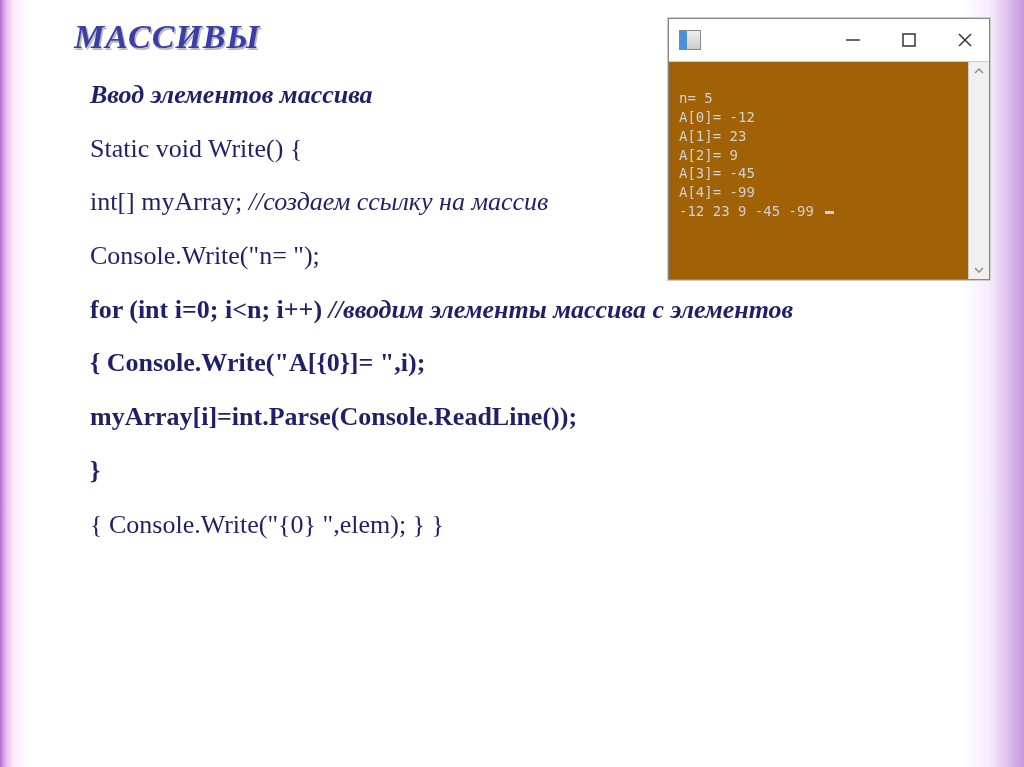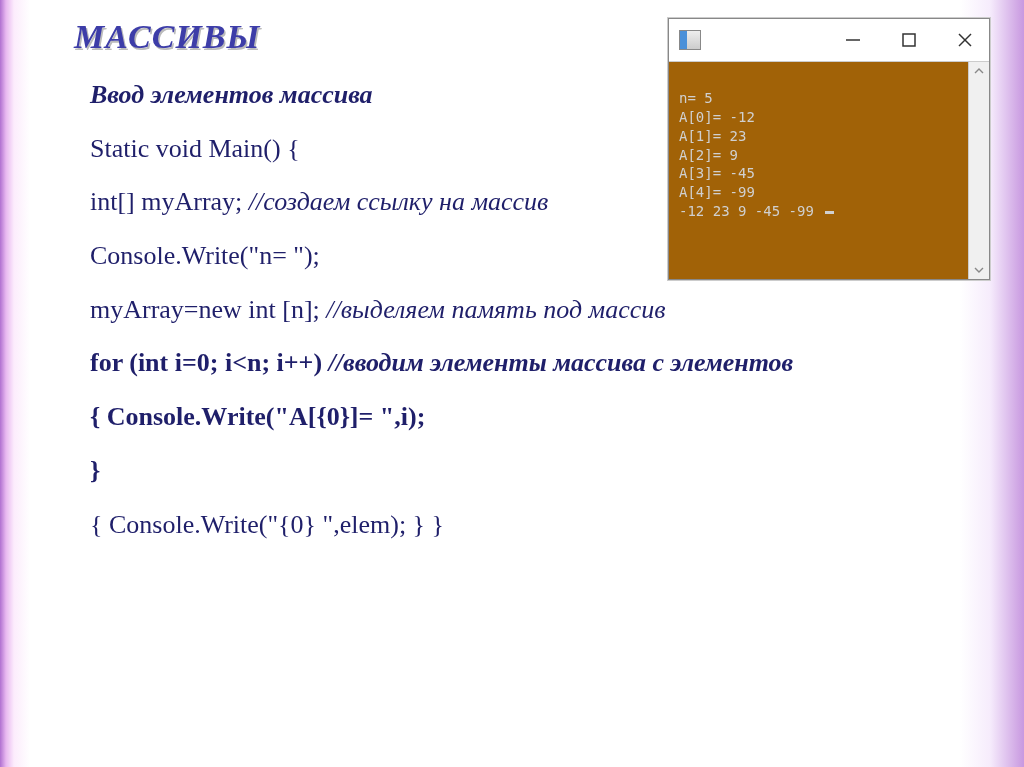--- a/index.html
+++ b/index.html
@@ -188,36 +188,34 @@
               <polyline points="1,2 5,6 9,2" fill="none" stroke="#888" stroke-width="1.4"></polyline>
             </svg>
         </div>
       </div>
     </div>
   </div>
 
   <div class="content codeblock">
     <p class="bold italic">Ввод элементов массива</p>
 
-    <p>Static void Main() {</p>
+    <p>Static void Write() {</p>
 
     <p>
       <span> int[] myArray;  </span><span class="comment">//создаем ссылку на массив</span>
     </p>
 
     <p>Console.Write("n= ");</p>
 
-    <p>
-      <span>myArray=new int [n];  </span><span class="comment">//выделяем память под массив</span>
-    </p>
 
     <p>
       <span class="bold">for (int i=0; i&lt;n; i++)  </span><span class="bold comment">//вводим элементы массива с элементов</span>
     </p>
 
     <p class="bold">{   Console.Write("A[{0}]= ",i);</p>
+    <p class="bold">myArray[i]=int.Parse(Console.ReadLine());</p>
     <p class="bold"> }</p>
 
 
     <p> {   Console.Write("{0} ",elem);  } }</p>
   </div>
 
 </div>
 
 </body></html>

